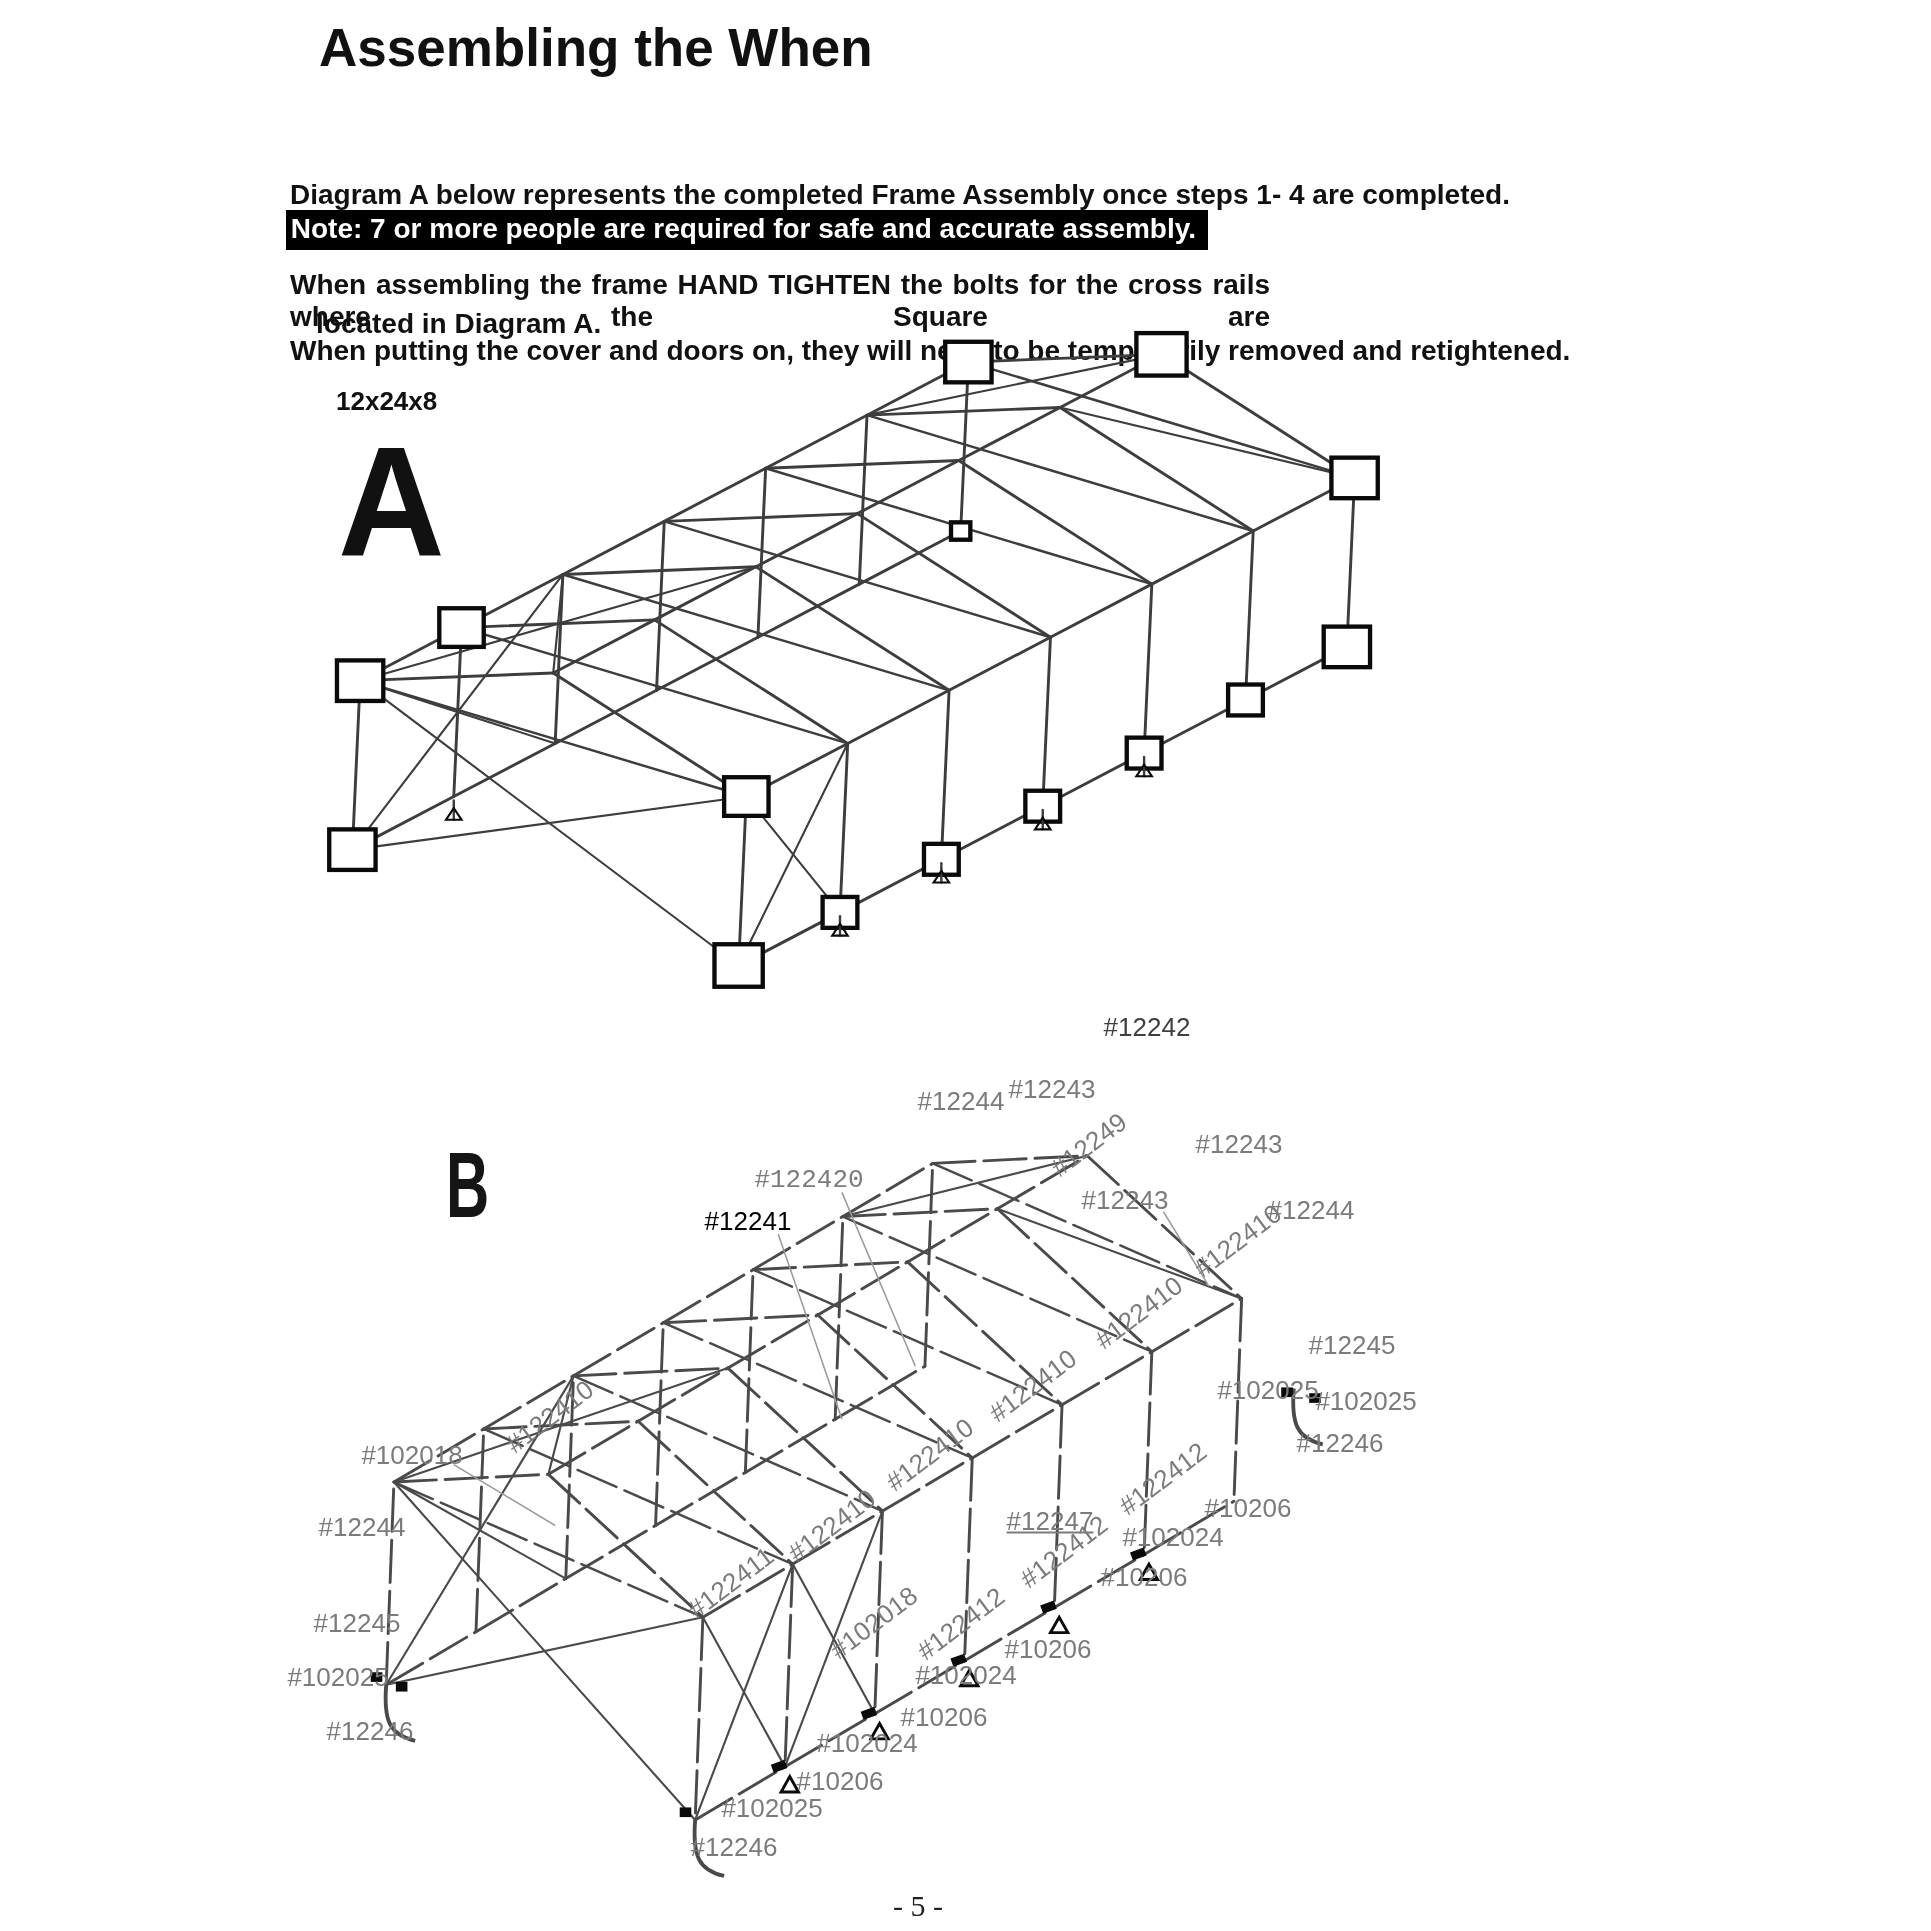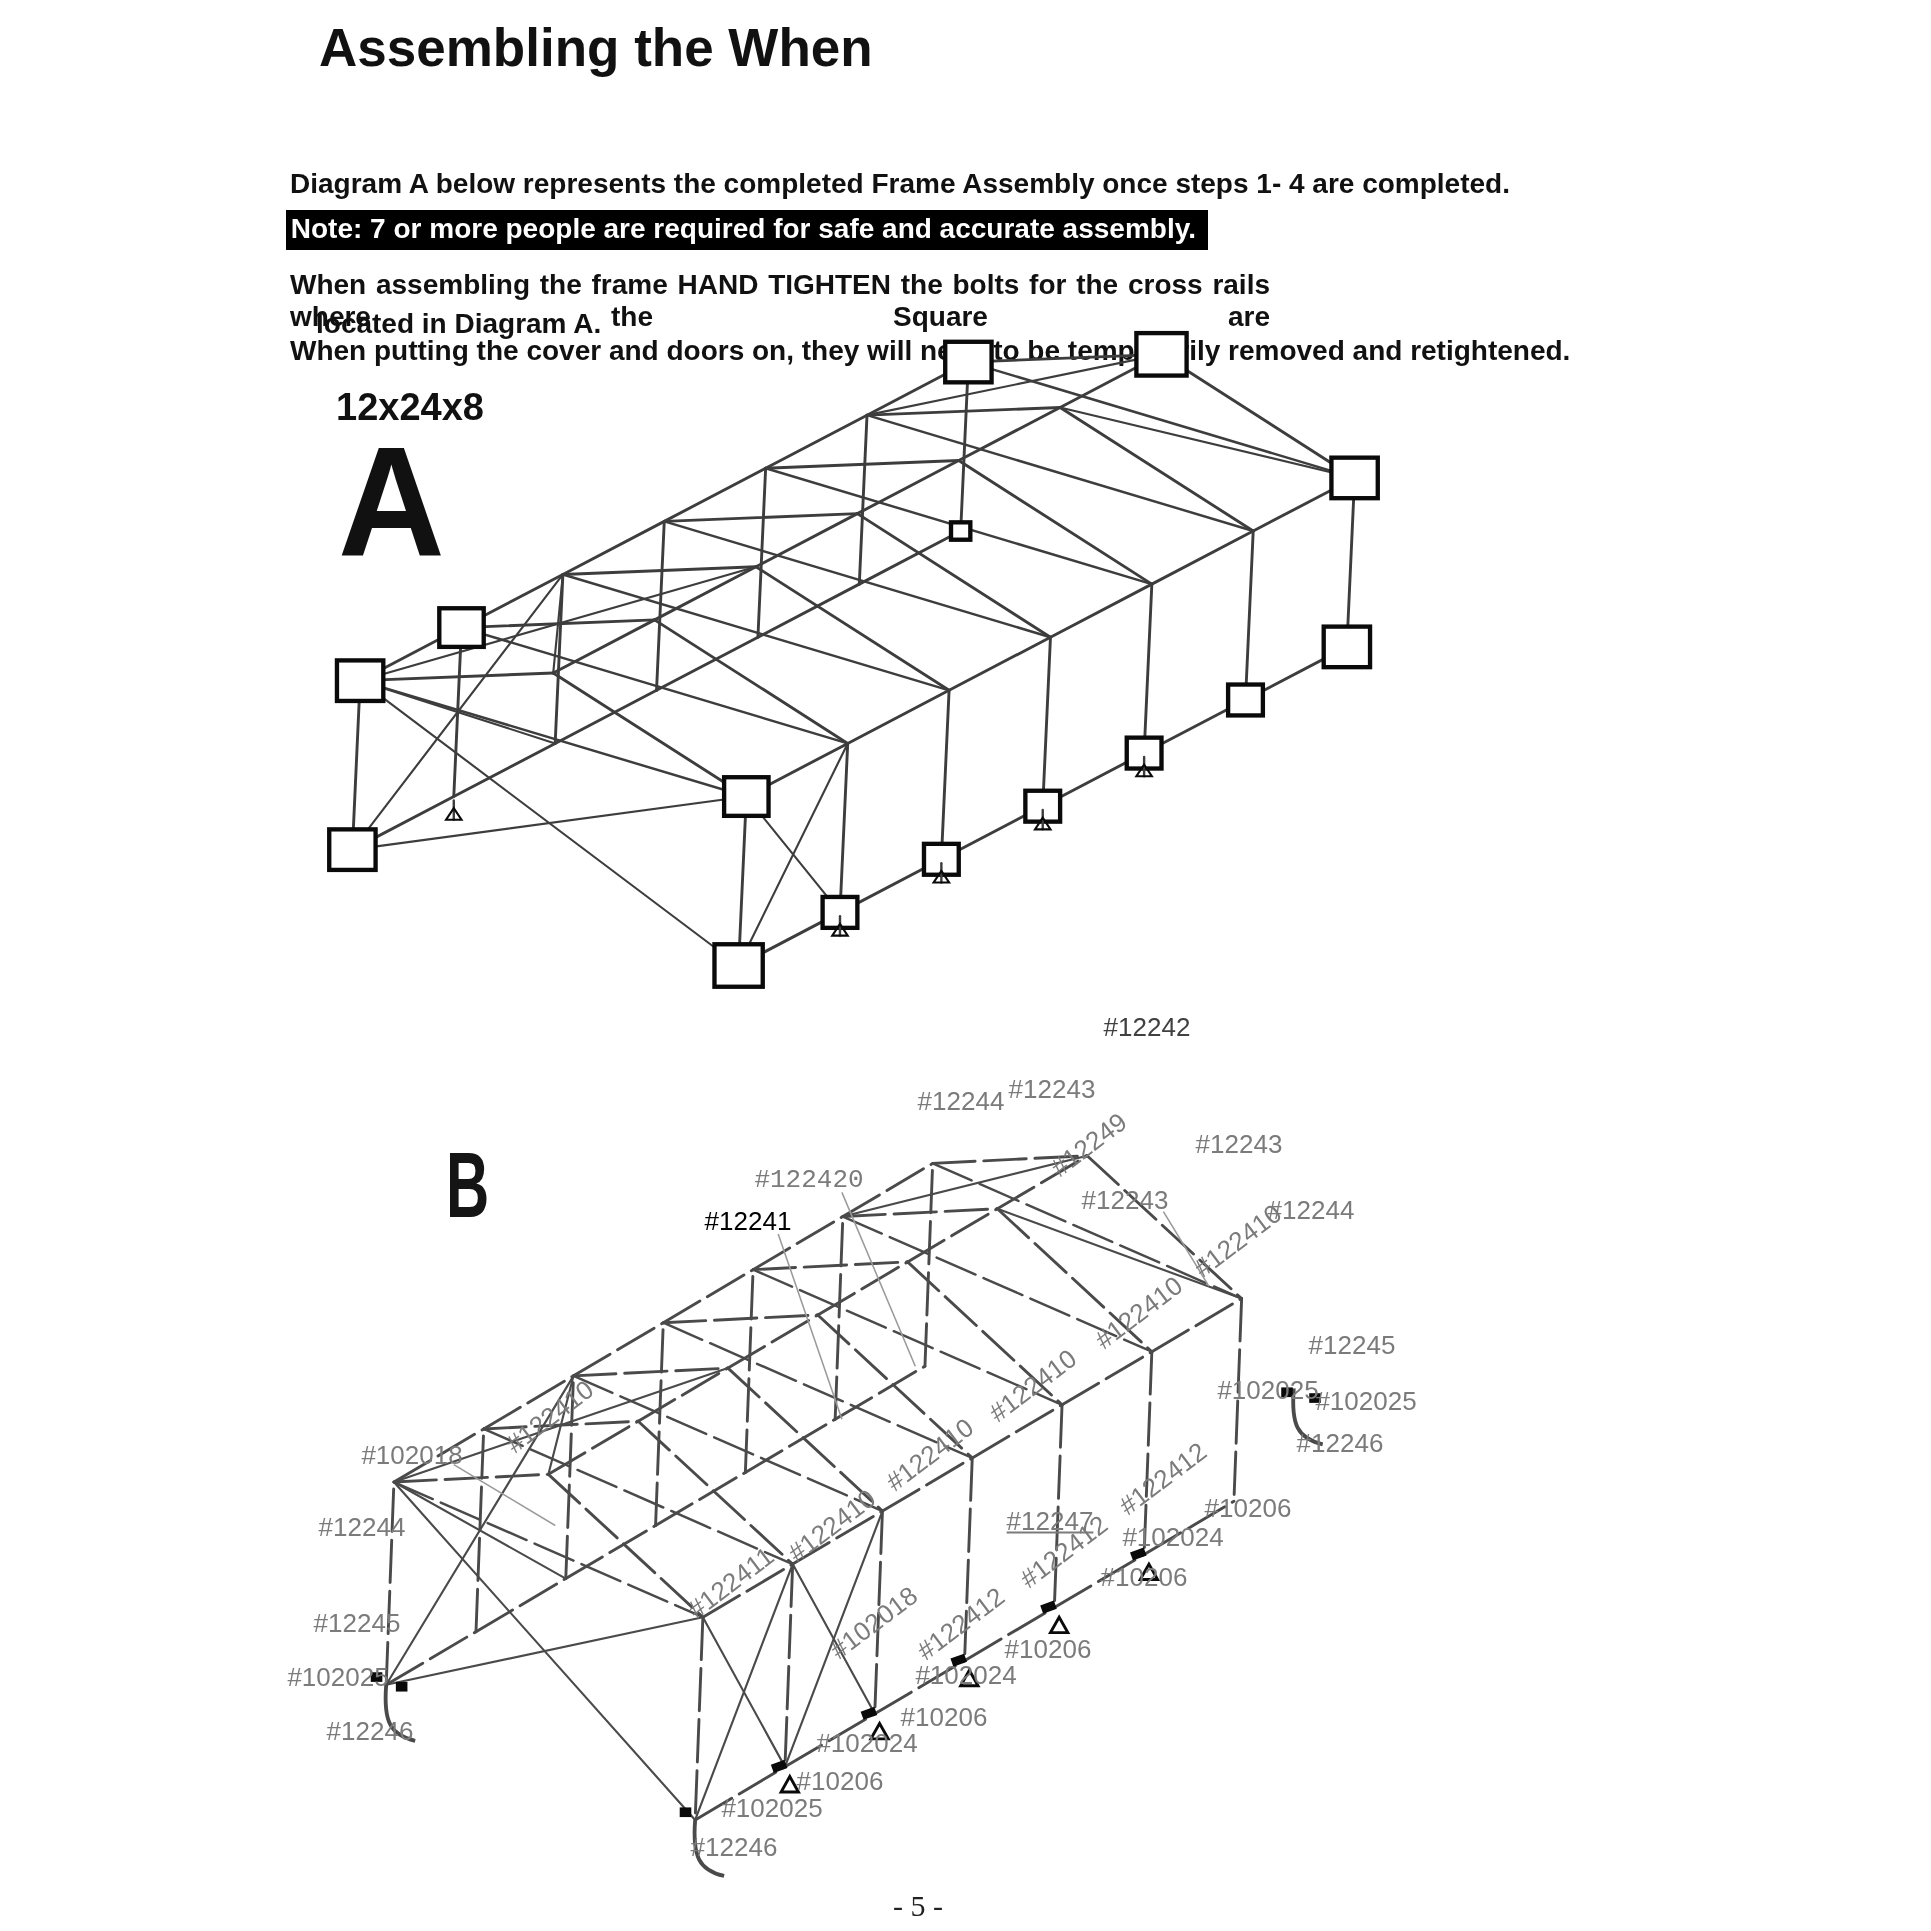--- a/index.html
+++ b/index.html
@@ -3,33 +3,33 @@
 <meta charset="utf-8">
 <style>
   html,body{margin:0;padding:0;background:#fff;}
   body{width:1931px;height:1931px;position:relative;overflow:hidden;
        font-family:"Liberation Sans","DejaVu Sans",sans-serif;color:#111;}
   .abs{position:absolute;}
   .title{font-size:53px;font-weight:bold;letter-spacing:0px;white-space:nowrap;}
   .instr{font-size:28px;font-weight:bold;white-space:nowrap;}
   .instr.justify{white-space:normal;text-align:justify;text-align-last:justify;}
   .note{background:#000;color:#fff;display:inline-block;padding:2.9px 11.6px 4.8px 4.8px;}
-  .sizeLabel{font-size:38px;font-weight:bold;}
+  .sizeLabel{font-size:26px;font-weight:bold;}
   .letterA{font-size:145px;font-weight:bold;line-height:1;transform:scale(1.02,1.08);transform-origin:left top;}
   .letterB{font-size:92px;font-weight:700;line-height:1;transform:scaleX(0.65);transform-origin:left top;color:#151515;}
   .plabel{position:absolute;font-size:26px;color:#7b7b7b;white-space:nowrap;transform:translate(-50%,-50%);}
   svg{position:absolute;left:0;top:0;pointer-events:none;}
   .pagenum{font-family:"Liberation Serif","DejaVu Serif",serif;font-size:30px;color:#222;}
 </style>
 </head>
 <body>
 
 <div class="abs title" style="left:319px;top:17.4px;">Assembling the When</div>
 
-<div class="abs instr" style="left:290px;top:168px;">Diagram A below represents the completed Frame Assembly once steps 1- 4 are completed.</div>
+<div class="abs instr" style="left:290px;top:179px;">Diagram A below represents the completed Frame Assembly once steps 1- 4 are completed.</div>
 
 <div class="abs" style="left:286px;top:210px;">
   <span class="instr note">Note: 7 or more people are required for safe and accurate assembly.</span>
 </div>
 
 <div class="abs instr justify" style="left:290px;top:269px;width:980px;">When assembling the frame HAND TIGHTEN the bolts for the cross rails where the Square are</div>
 
 <div class="abs instr" style="left:316px;top:308px;">located in Diagram A.</div>
 
 <div class="abs instr" style="left:290px;top:335px;">When putting the cover and doors on, they will need to be temporarily removed and retightened.</div>

